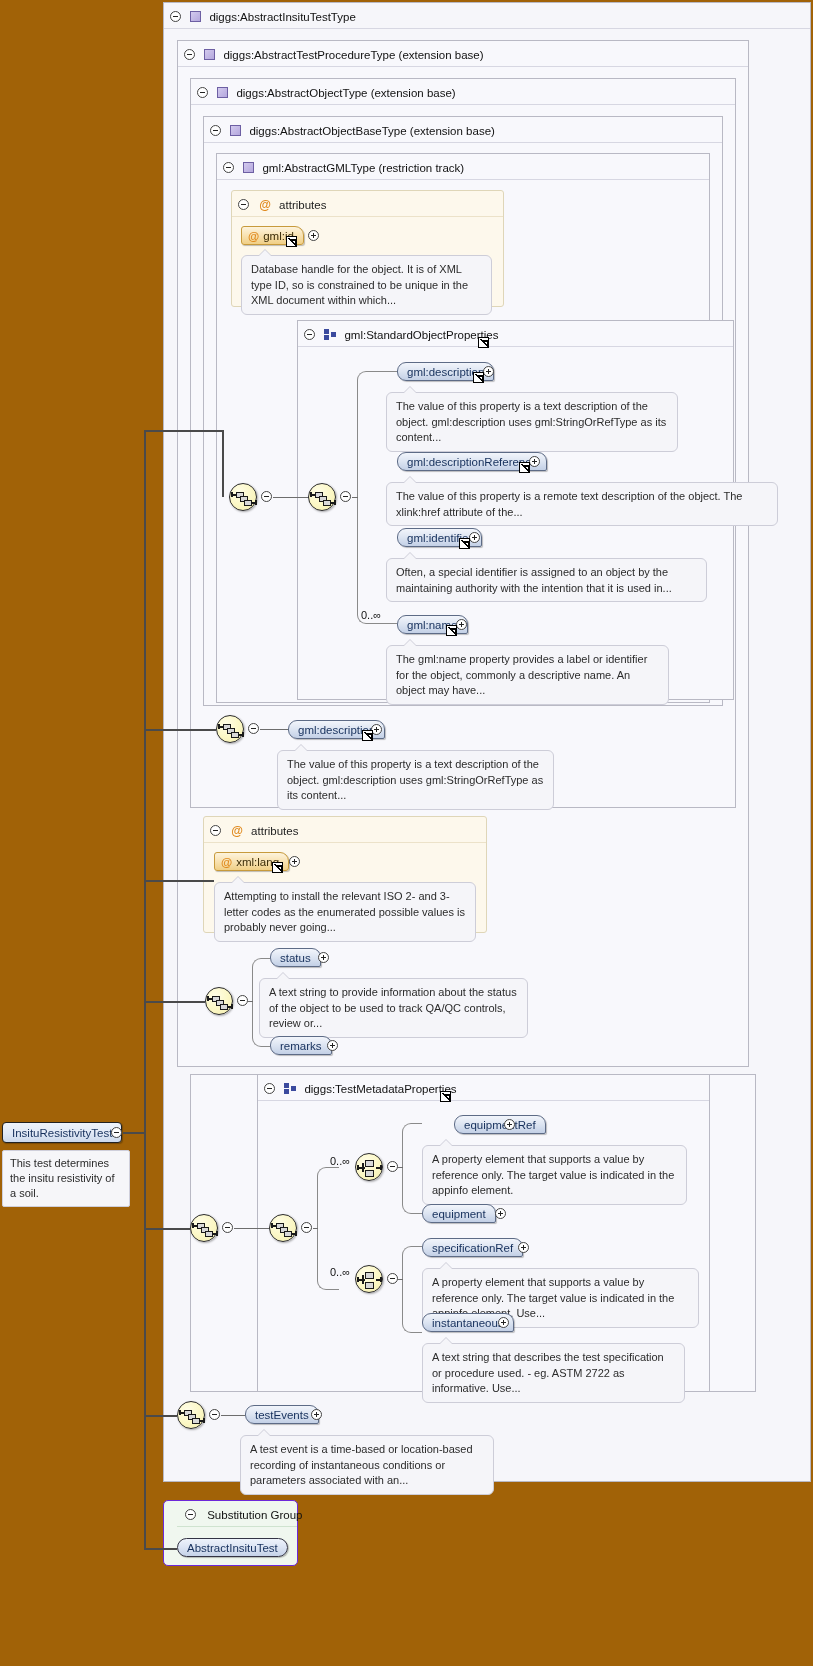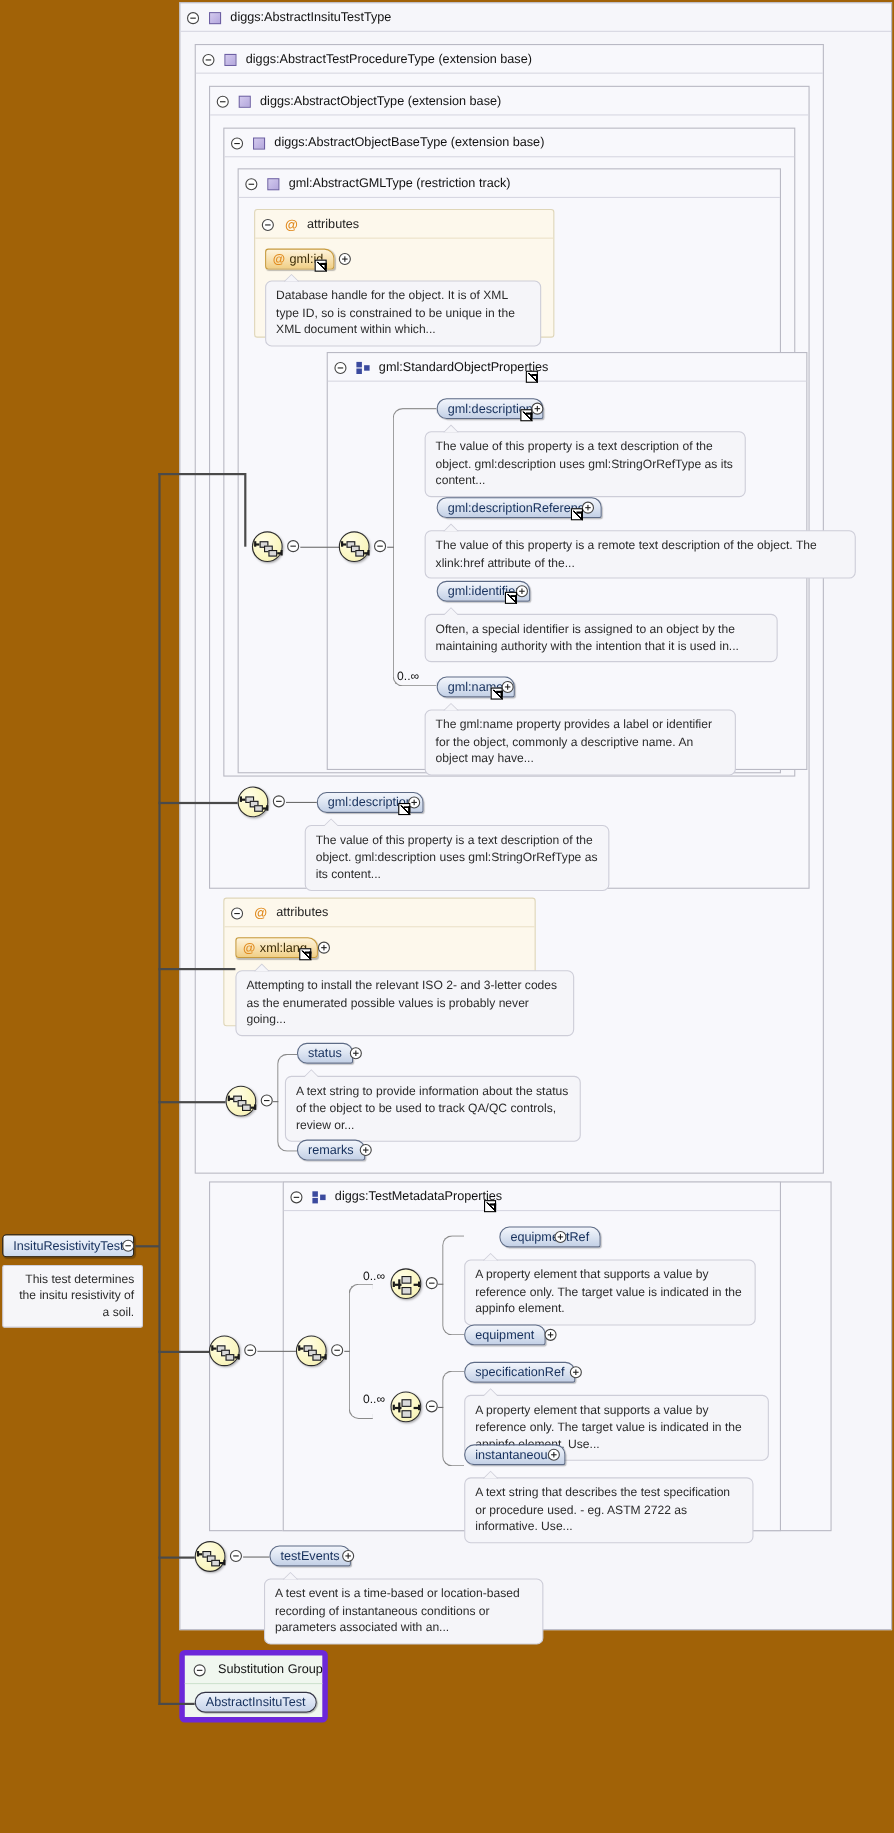--- a/index.html
+++ b/index.html
@@ -279,39 +279,39 @@
   .occ {
     position: absolute;
     font-size: 11px;
     color: #111;
     white-space: nowrap;
   }
 
   
   .subbox {
     position: absolute;
-    border: 5px solid #6d28d9;
+    border: 1px solid #6d28d9;
     background: #f0f7ef;
     border-radius: 5px;
+    padding-left: 13px;
   }
   .subbox .box-hdr {
     border-bottom: 1px solid #cfe3cf;
     padding-left: 8px;
   }
 
   .rootdoc {
     position: absolute;
     font-size: 11px;
     line-height: 15px;
     color: #2b2b2b;
     background: #f6f6f9;
     border: 1px solid #cfcfdb;
     border-radius: 2px;
     padding: 5px 7px;
-    text-align: right;
   }
 </style>
 </head>
 <body>
 
 <div id="root">
 
   <div class="box lvl0" style="left:163px; top:2px; width:648px; height:1480px;">
     <div class="box-hdr">
       <span class="tgl"></span>
@@ -460,21 +460,21 @@
       <span class="tgl"></span>
       <span class="atico">@</span>
       <span class="lbl">attributes</span>
     </div>
   </div>
   <div class="pill attr" style="left:214px; top:852px;">
     <span class="at">@</span><span>xml:lang</span>
   </div>
   <div class="xlink" style="left:272px; top:862px;"></div>
   <span class="tgl plus" style="position:absolute; left:289px; top:856px;"></span>
-  <div class="doc" style="left:214px; top:882px; width:308px;">Attempting to install the relevant ISO 2- and 3-letter codes as the enumerated possible values is probably never going...</div>
+  <div class="doc" style="left:214px; top:882px; width:262px;">Attempting to install the relevant ISO 2- and 3-letter codes as the enumerated possible values is probably never going...</div>
 
   <div class="comp" style="left:205px; top:987px;">
     <span class="g seqg">
       <b class="d1"></b>
         <b class="l1"></b>
         <i class="s1"></i>
         <i class="s2"></i>
         <i class="s3"></i>
         <b class="l2"></b>
         <b class="d2"></b>

